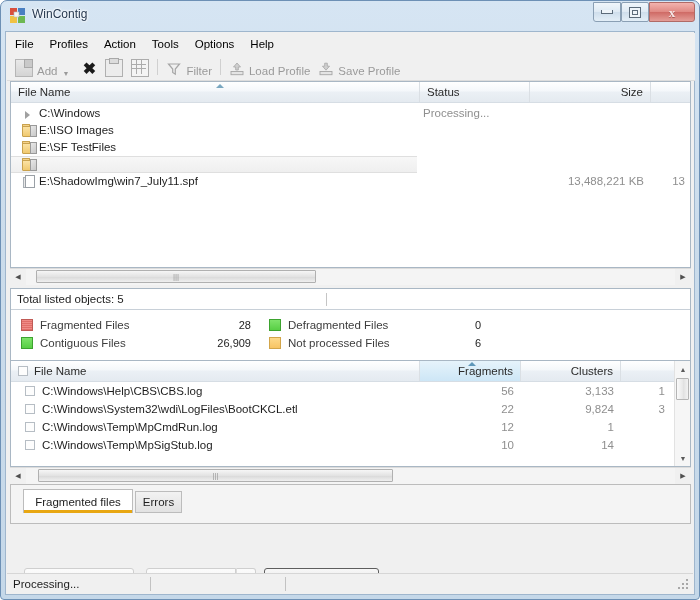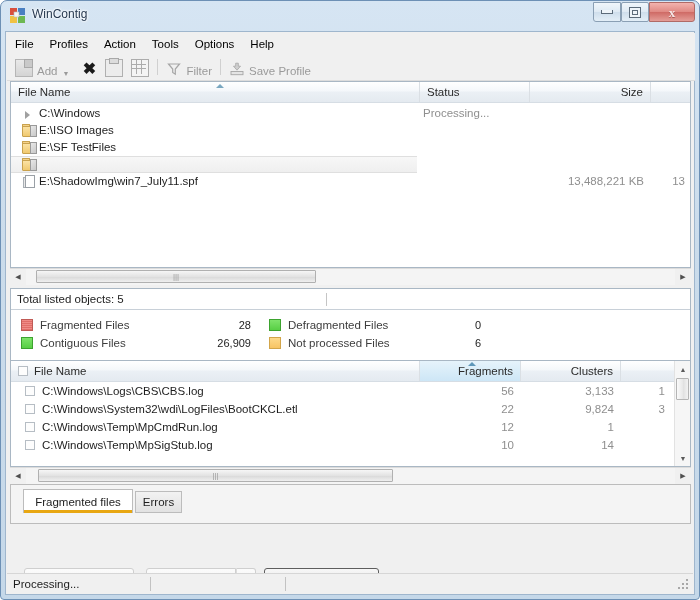--- a/index.html
+++ b/index.html
@@ -370,20 +370,29 @@
         <span class="tb-icon">
           <svg width="16" height="16" viewBox="0 0 16 16">
             <path d="M2.5 3 L13.5 3 L9.3 8 L9.3 13.2 L6.7 11.4 L6.7 8 Z" fill="none" stroke="#a6a6a6" stroke-width="1.2"></path>
           </svg>
         </span>
         <span>Filter</span>
       </div>
 
       <div class="tb-sep"></div>
 
+      <div class="tb-item">
+        <span class="tb-icon">
+          <svg width="16" height="16" viewBox="0 0 16 16">
+            <path d="M8 2 L11.5 6 L9.3 6 L9.3 9 L6.7 9 L6.7 6 L4.5 6 Z" fill="#cfcfcf" stroke="#a6a6a6" stroke-width="0.8"></path>
+            <rect x="2" y="10.5" width="12" height="3.2" fill="#e4e4e4" stroke="#a6a6a6" stroke-width="0.9"></rect>
+          </svg>
+        </span>
+        <span>Load Profile</span>
+      </div>
 
       <div class="tb-item">
         <span class="tb-icon">
           <svg width="16" height="16" viewBox="0 0 16 16">
             <path d="M8 9.2 L4.5 5.2 L6.7 5.2 L6.7 2.2 L9.3 2.2 L9.3 5.2 L11.5 5.2 Z" fill="#cfcfcf" stroke="#a6a6a6" stroke-width="0.8"></path>
             <rect x="2" y="10.5" width="12" height="3.2" fill="#e4e4e4" stroke="#a6a6a6" stroke-width="0.9"></rect>
           </svg>
         </span>
         <span>Save Profile</span>
       </div>
@@ -517,21 +526,21 @@
           <span>Clusters</span>
         </div>
         <div class="colcell" style="left:610px; width:53px; border-right:none;">
           <span></span>
         </div>
       </div>
 
       <div class="rowarea" style="right:17px;">
         <div class="row" style="height:18px; line-height:18px;">
           <span class="cbx" style="left:14px; top:4px;"></span>
-          <span class="cell" style="left:31px; width:375px;">C:\Windows\Logs\CBS\CBS.log</span>
+          <span class="cell" style="left:31px; width:375px;">C:\Windows\Help\CBS\CBS.log</span>
           <span class="cell right dim" style="left:409px; width:94px;">56</span>
           <span class="cell right dim" style="left:510px; width:93px;">3,133</span>
           <span class="cell right dim" style="left:610px; width:44px;">1</span>
         </div>
         <div class="row" style="height:18px; line-height:18px;">
           <span class="cbx" style="left:14px; top:4px;"></span>
           <span class="cell" style="left:31px; width:375px;">C:\Windows\System32\wdi\LogFiles\BootCKCL.etl</span>
           <span class="cell right dim" style="left:409px; width:94px;">22</span>
           <span class="cell right dim" style="left:510px; width:93px;">9,824</span>
           <span class="cell right dim" style="left:610px; width:44px;">3</span>

